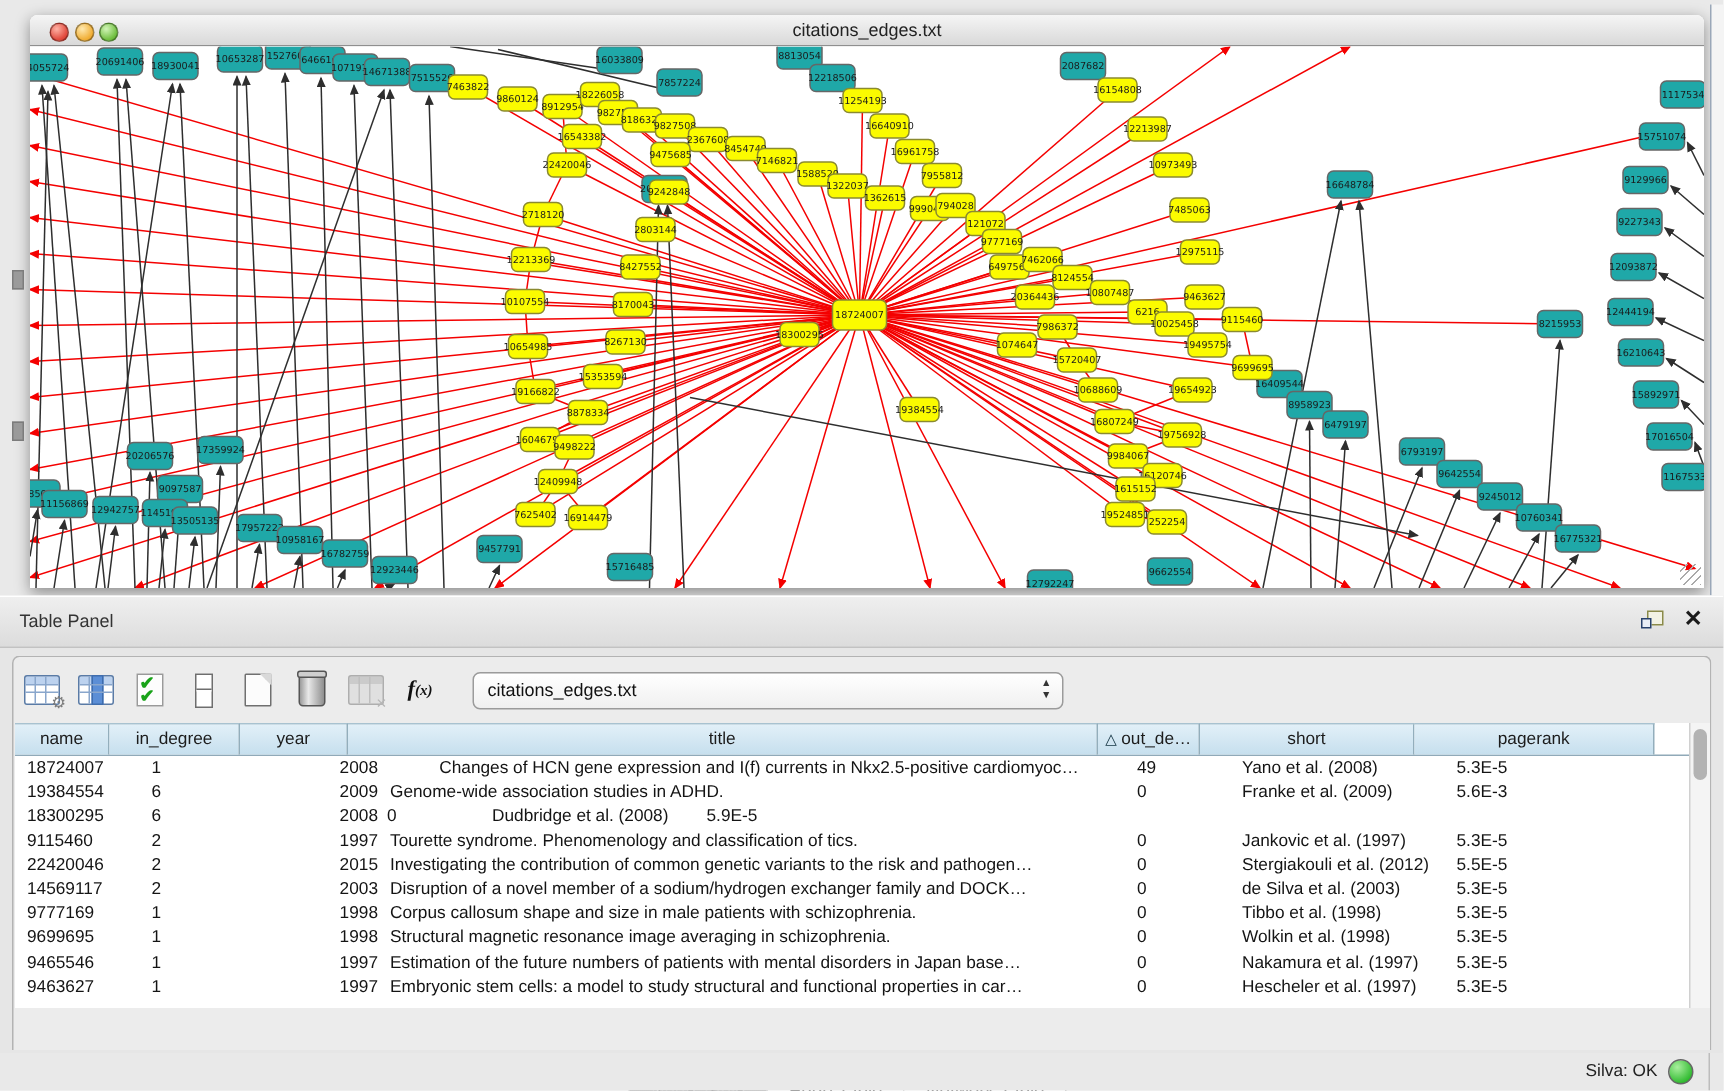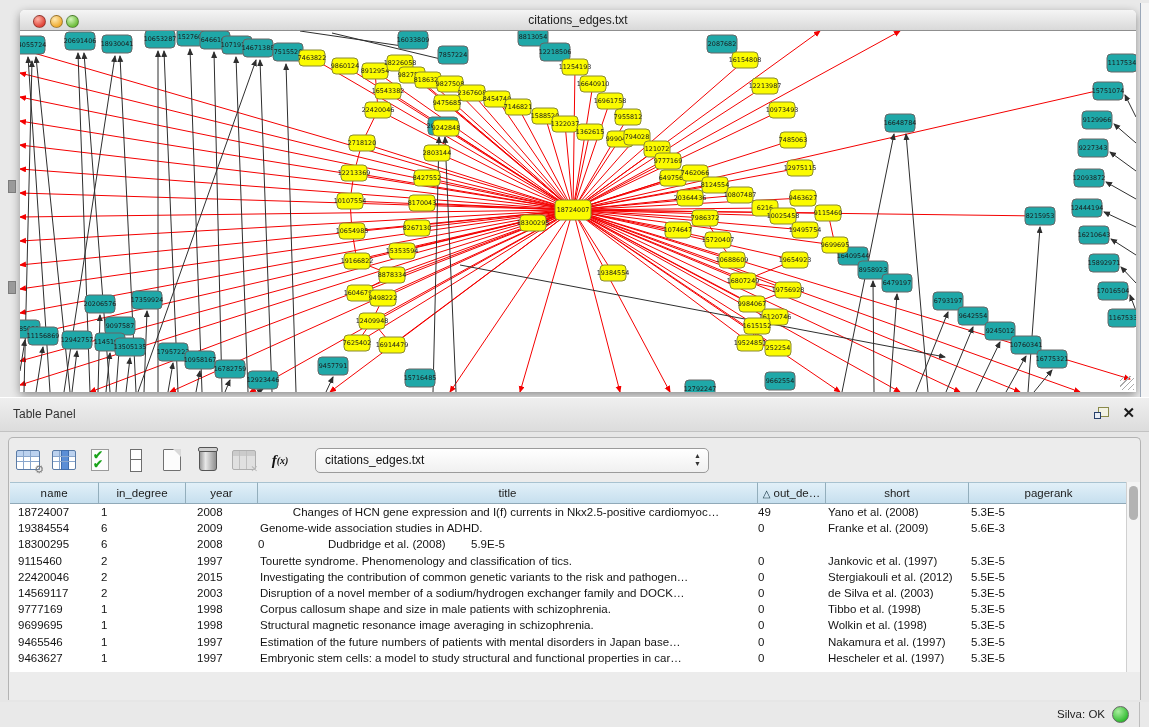--- a/index.html
+++ b/index.html
@@ -46,21 +46,21 @@
   .grid{position:absolute;left:1px;top:44px;width:1128px;height:190px;background:#fff;overflow:hidden;}
   .thead{display:flex;height:21px;border-bottom:1px solid #90a9b8;}
   .th{box-sizing:border-box;height:21px;line-height:21px;text-align:center;font-size:11.5px;color:#1c1c1c;
       background:linear-gradient(#e2f0f8,#c6dfee);border-right:1px solid #93aebc;border-top:1px solid #a8c2d0;
       overflow:hidden;white-space:nowrap;cursor:pointer;}
   .th .sortmark{color:#10303f;font-size:10px;margin-right:3px;}
   .tbody{position:relative;}
   .tr{display:flex;height:16.2px;cursor:default;}
   .td{box-sizing:border-box;font-size:11.5px;line-height:16.2px;color:#141414;padding-left:8px;
       white-space:nowrap;overflow:hidden;}
-  .td.c2{padding-left:17px;}
+  .td.c2{padding-left:17px;text-align:right;}
   .td.c4{padding-left:6px;}
   .vscroll{position:absolute;right:0px;top:44px;width:13px;height:190px;background:#f4f4f4;border-left:1px solid #d0d0d0;}
   .vthumb{position:absolute;left:2px;top:4px;width:9px;height:34px;border-radius:5px;background:#b3b3b3;}
   
   .segwrap{position:absolute;left:410px;top:277px;display:flex;height:22px;border:1px solid #9f9f9f;
            border-radius:6px;overflow:hidden;background:#fff;box-shadow:0 1px 0 rgba(255,255,255,.7);}
   .seg{height:22px;line-height:22px;padding:0 14px;font-size:12.5px;color:#222;background:linear-gradient(#fff,#f1f1f1);
        border-right:1px solid #b9b9b9;cursor:pointer;}
   .seg:last-child{border-right:none;}
   .seg.sel{background:linear-gradient(#7f7f7f,#909090);color:#f4f4f4;text-shadow:0 -1px 0 rgba(0,0,0,.3);}
@@ -835,21 +835,21 @@
         </div>
       <div class="tbtn fx">f<small>(x)</small></div>
       <div class="combo">
         <span class="val">citations_edges.txt</span>
         <span class="arrows">▲<br>▼</span>
       </div>
     </div>
 
     <div class="grid">
       <div class="thead">
-          <div class="th" style="width: 89px; font-family: Liberation Mono, monospace;">name</div>
+          <div class="th" style="width: 63px;">name</div>
           <div class="th" style="width: 87px;">in_degree</div>
           <div class="th" style="width: 72px;">year</div>
           <div class="th" style="width: 500px;">title</div>
           <div class="th" style="width: 68px;"><span class="sortmark">△</span>out_de…</div>
           <div class="th" style="width: 143px;">short</div>
           <div class="th" style="width: 160px; text-align: center;">pagerank</div>
         </div>
       <div class="tbody">
           <div class="tr">
             <div class="td c0" style="width: 83px;">18724007</div>

